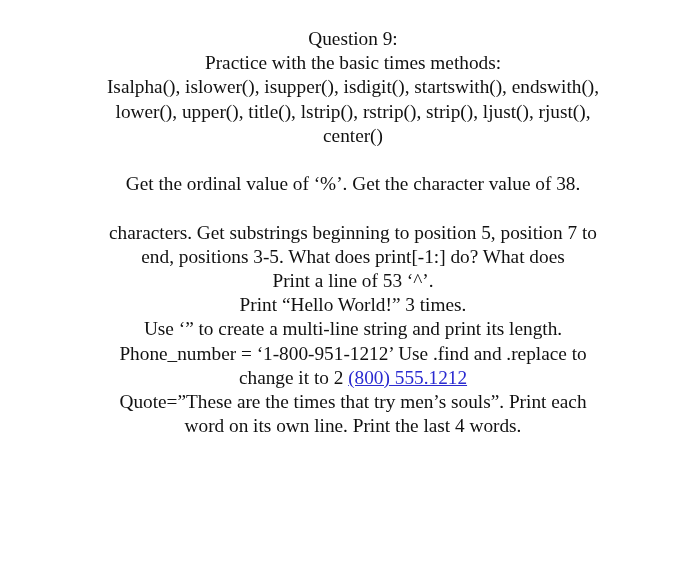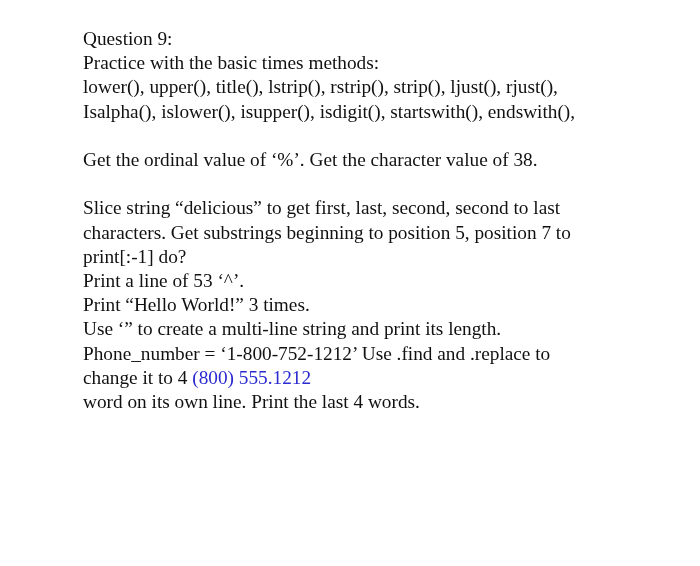--- a/index.html
+++ b/index.html
@@ -15,46 +15,49 @@
     }
     .doc {
       position: absolute;
       left: 83px;
       top: 27px;
       width: 540px;
       font-family: "Liberation Serif", "DejaVu Serif", serif;
       font-size: 19.3px;
       line-height: 24.2px;
       color: #111111;
+      text-align: center;
     }
     .line {
       white-space: nowrap;
       display: block;
     }
     .gap {
       height: 24.2px;
     }
     .link {
       color: #1a0dab;
+      text-decoration: underline;
       color: #2a2ad0;
     }
   </style>
 </head>
 <body>
 
 <div class="doc">
   <span class="line">Question 9:</span>
   <span class="line">Practice with the basic times methods:</span>
+  <span class="line">Isalpha(), islower(), isupper(), isdigit(), startswith(), endswith(),</span>
   <span class="line">lower(), upper(), title(), lstrip(), rstrip(), strip(), ljust(), rjust(),</span>
-  <span class="line">Isalpha(), islower(), isupper(), isdigit(), startswith(), endswith(),</span>
+  <span class="line">center()</span>
   <div class="gap"></div>
   <span class="line">Get the ordinal value of ‘%’. Get the character value of 38.</span>
   <div class="gap"></div>
-  <span class="line">Slice string “delicious” to get first, last, second, second to last</span>
   <span class="line">characters.  Get substrings beginning to position 5, position 7 to</span>
-  <span class="line">print[:-1] do?</span>
+  <span class="line">end, positions 3-5.  What does print[-1:] do? What does</span>
   <span class="line">Print a line of 53 ‘^’.</span>
   <span class="line">Print “Hello World!” 3 times.</span>
   <span class="line">Use ‘” to create a multi-line string and print its length.</span>
-  <span class="line">Phone_number = ‘1-800-752-1212’  Use .find and .replace to</span>
-  <span class="line"><span>change it to 4 </span><a class="link">(800) 555.1212</a></span>
+  <span class="line">Phone_number = ‘1-800-951-1212’  Use .find and .replace to</span>
+  <span class="line"><span>change it to 2 </span><a class="link">(800) 555.1212</a></span>
+  <span class="line">Quote=”These are the times that try men’s souls”. Print each</span>
   <span class="line">word on its own line. Print the last 4 words.</span>
 </div>
 
 </body></html>

